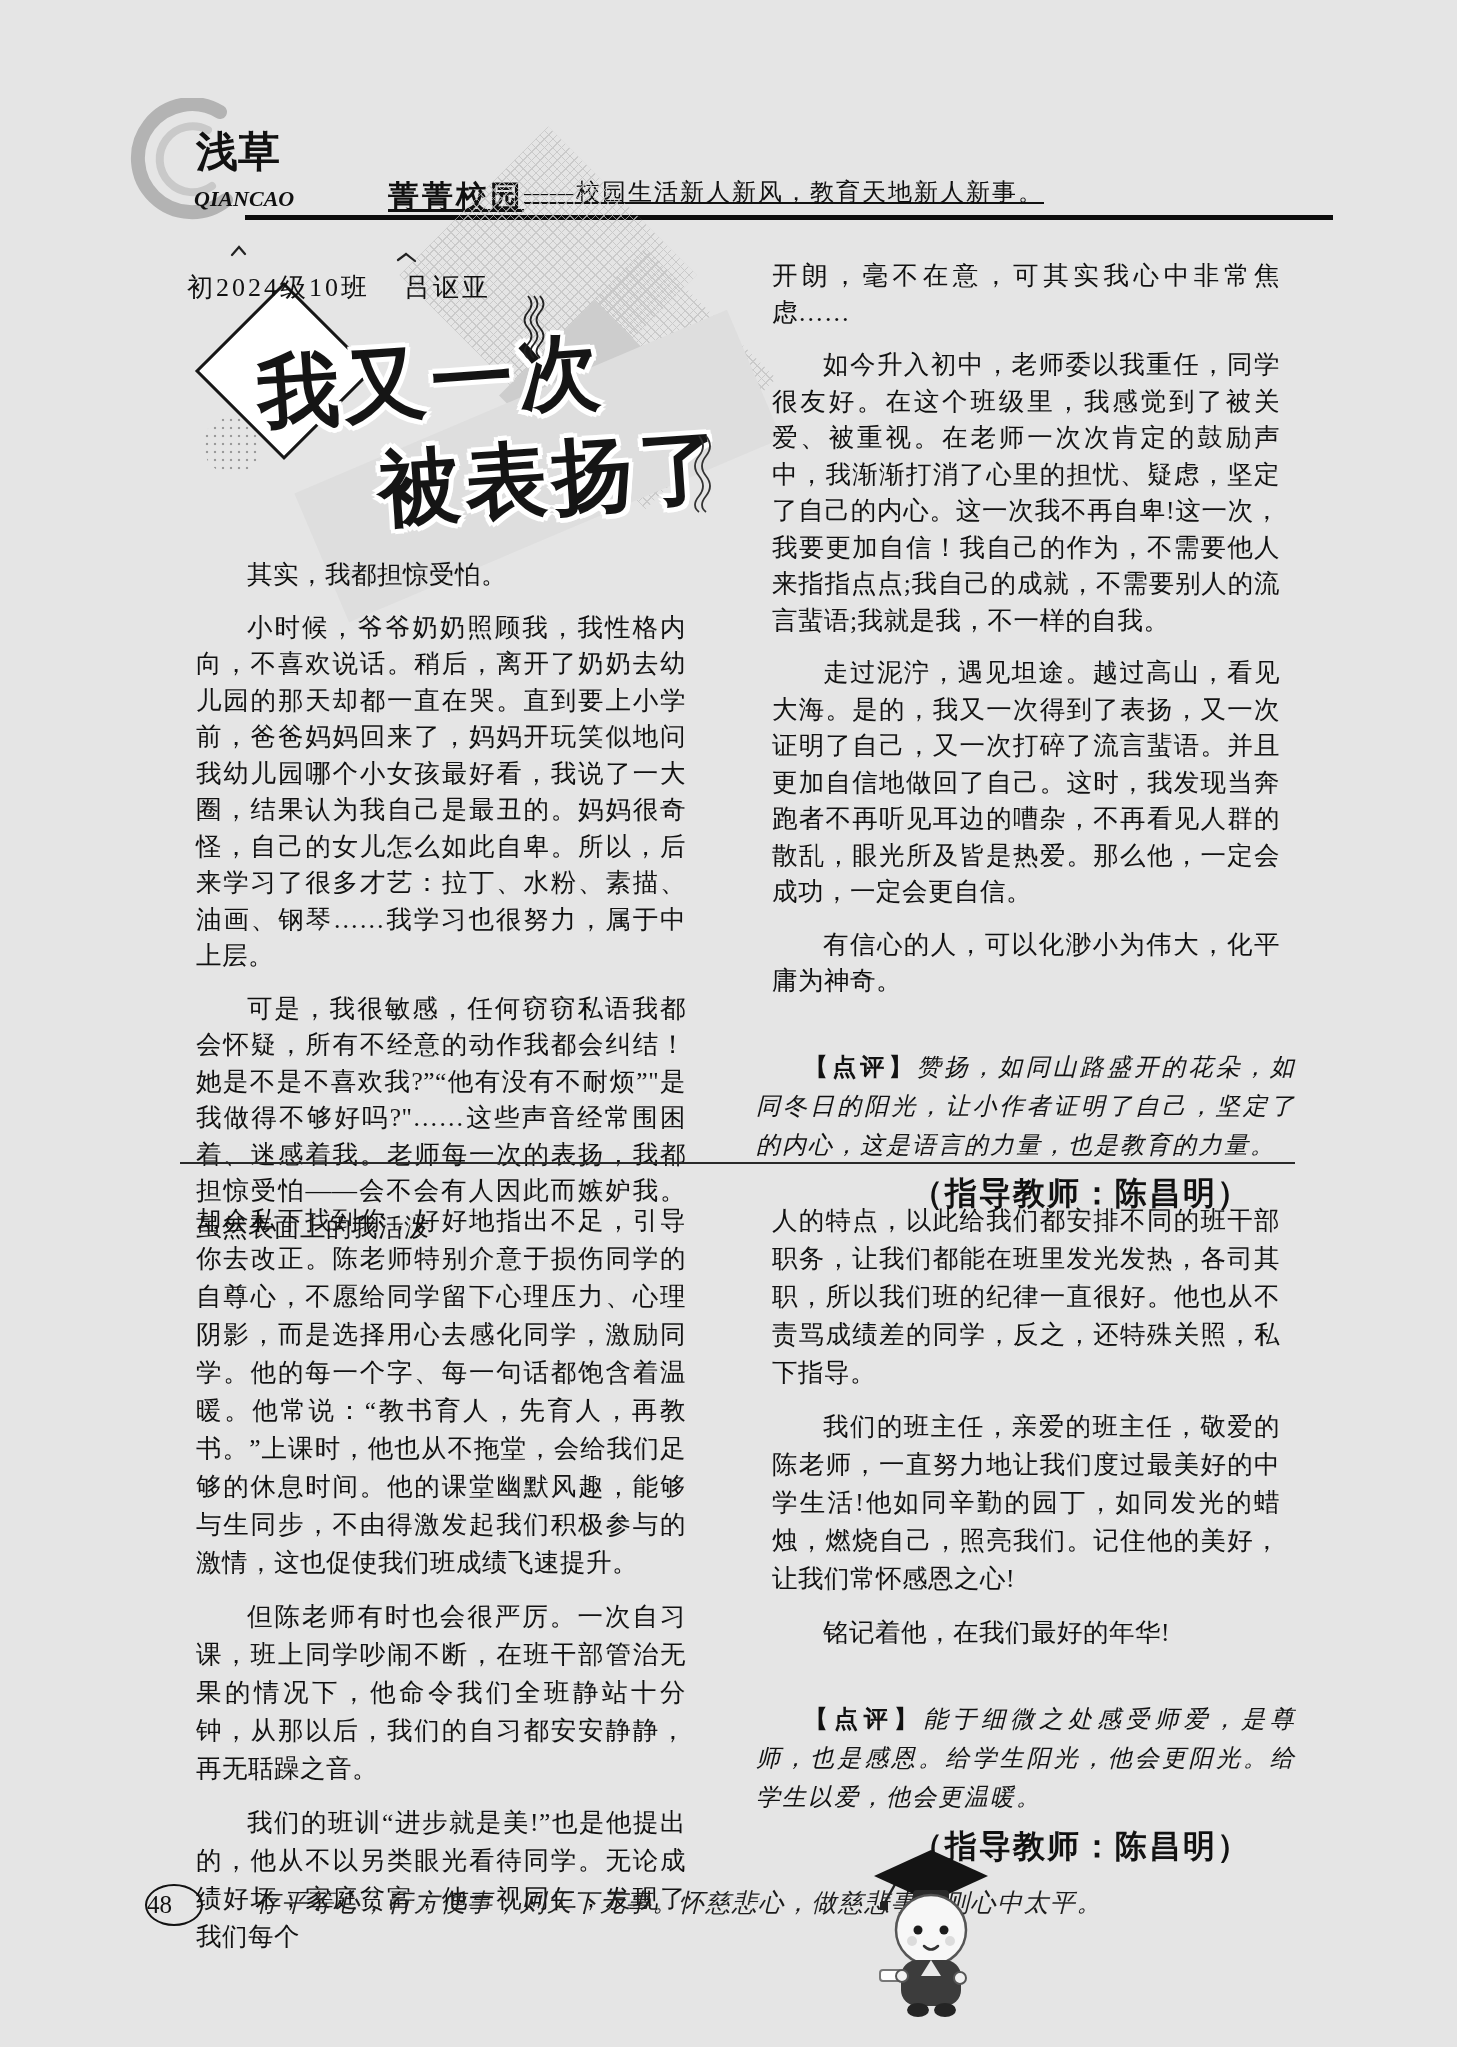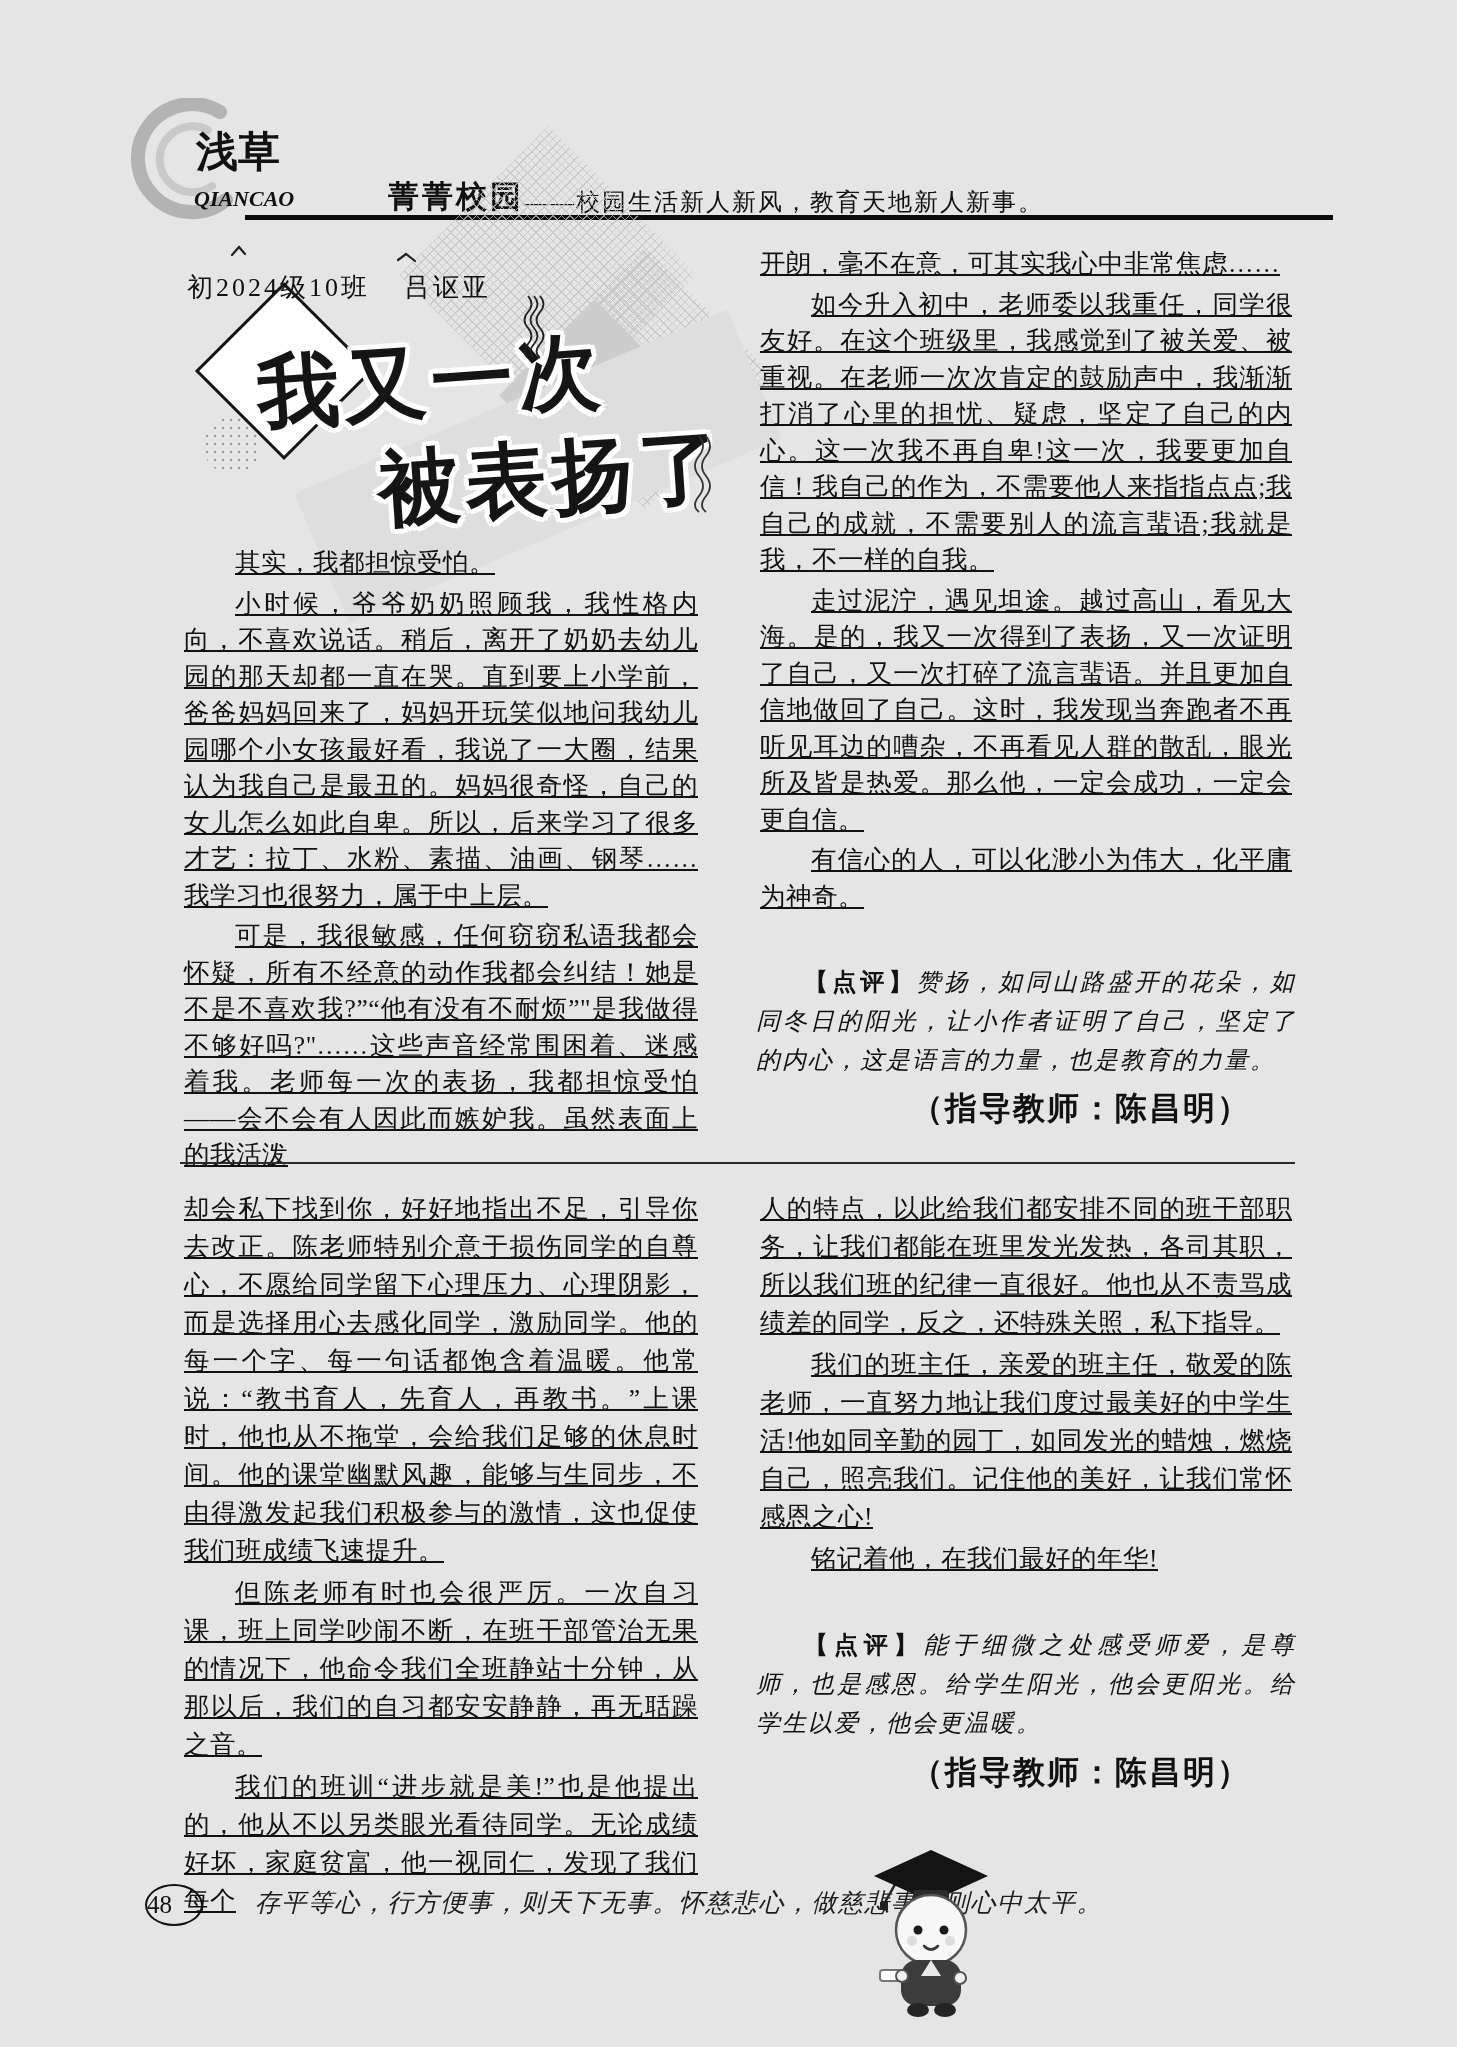--- a/index.html
+++ b/index.html
@@ -1,21 +1,21 @@
 <!DOCTYPE html>
 <html><head>
 <meta charset="utf-8">
 <style>
   html,body{margin:0;padding:0;background:#ffffff;}
   .page{position:relative;width:1457px;height:2047px;background:#e5e5e5;overflow:hidden;
         font-family:"Liberation Serif","DejaVu Serif",serif;color:#111;}
 
   
   .logo{position:absolute;left:108px;top:98px;width:235px;height:125px;}
-  .hgroup{position:absolute;left:388px;top:176px;display:flex;align-items:flex-end;white-space:nowrap;}
+  .hgroup{position:absolute;left:388px;top:176px;display:flex;align-items:flex-start;white-space:nowrap;text-decoration:underline;}
   .htitle{font-family:"Liberation Sans","DejaVu Sans",sans-serif;font-weight:700;font-size:31px;letter-spacing:3px;}
   .htag{font-size:24px;letter-spacing:2px;}
   .hrule{position:absolute;left:245px;top:215px;width:1088px;height:5px;background:#0d0d0d;}
 
   
   .art{position:absolute;left:175px;top:228px;width:545px;height:296px;}
   .grid-diamond{position:absolute;transform:rotate(45deg);opacity:.75;
      background-image:repeating-linear-gradient(0deg,#c2c2c2 0 1px,transparent 1px 6px),
                       repeating-linear-gradient(90deg,#c2c2c2 0 1px,transparent 1px 6px);}
   #gd1{left:268px;top:-58px;width:210px;height:210px;}
@@ -39,21 +39,21 @@
   .mark2{left:220px;top:22px;}
   .sq1{left:348px;top:66px;}
   .sq2{left:518px;top:206px;}
 
   
   .col{position:absolute;font-size:25.5px;line-height:36.5px;text-align:justify;letter-spacing:.5px;}
   #a1l{left:180px;top:541px;width:522px;}
   #a1r{left:756px;top:242px;width:540px;}
   #a2l{left:180px;top:1186px;width:522px;line-height:38px;}
   #a2r{left:756px;top:1186px;width:540px;line-height:38px;}
-  .para{margin:4px;text-indent:2em;text-decoration:underline;}
+  .para{margin:16px;text-indent:2em;}
   .noindent{text-indent:0;}
 
   .cmt-block{margin-top:48px;}
   .cmt{margin:0;font-style:italic;font-size:24px;line-height:39px;text-indent:2em;letter-spacing:2px;}
   .cmt b{font-style:normal;font-weight:700;letter-spacing:3px;}
   .credit{margin:10px 0 0 0;text-align:right;padding-right:45px;font-weight:600;font-size:32px;
           font-style:normal;text-indent:0;letter-spacing:2px;}
 
   .divider{position:absolute;left:180px;top:1162px;width:1115px;height:2px;background:#2a2a2a;}
 

